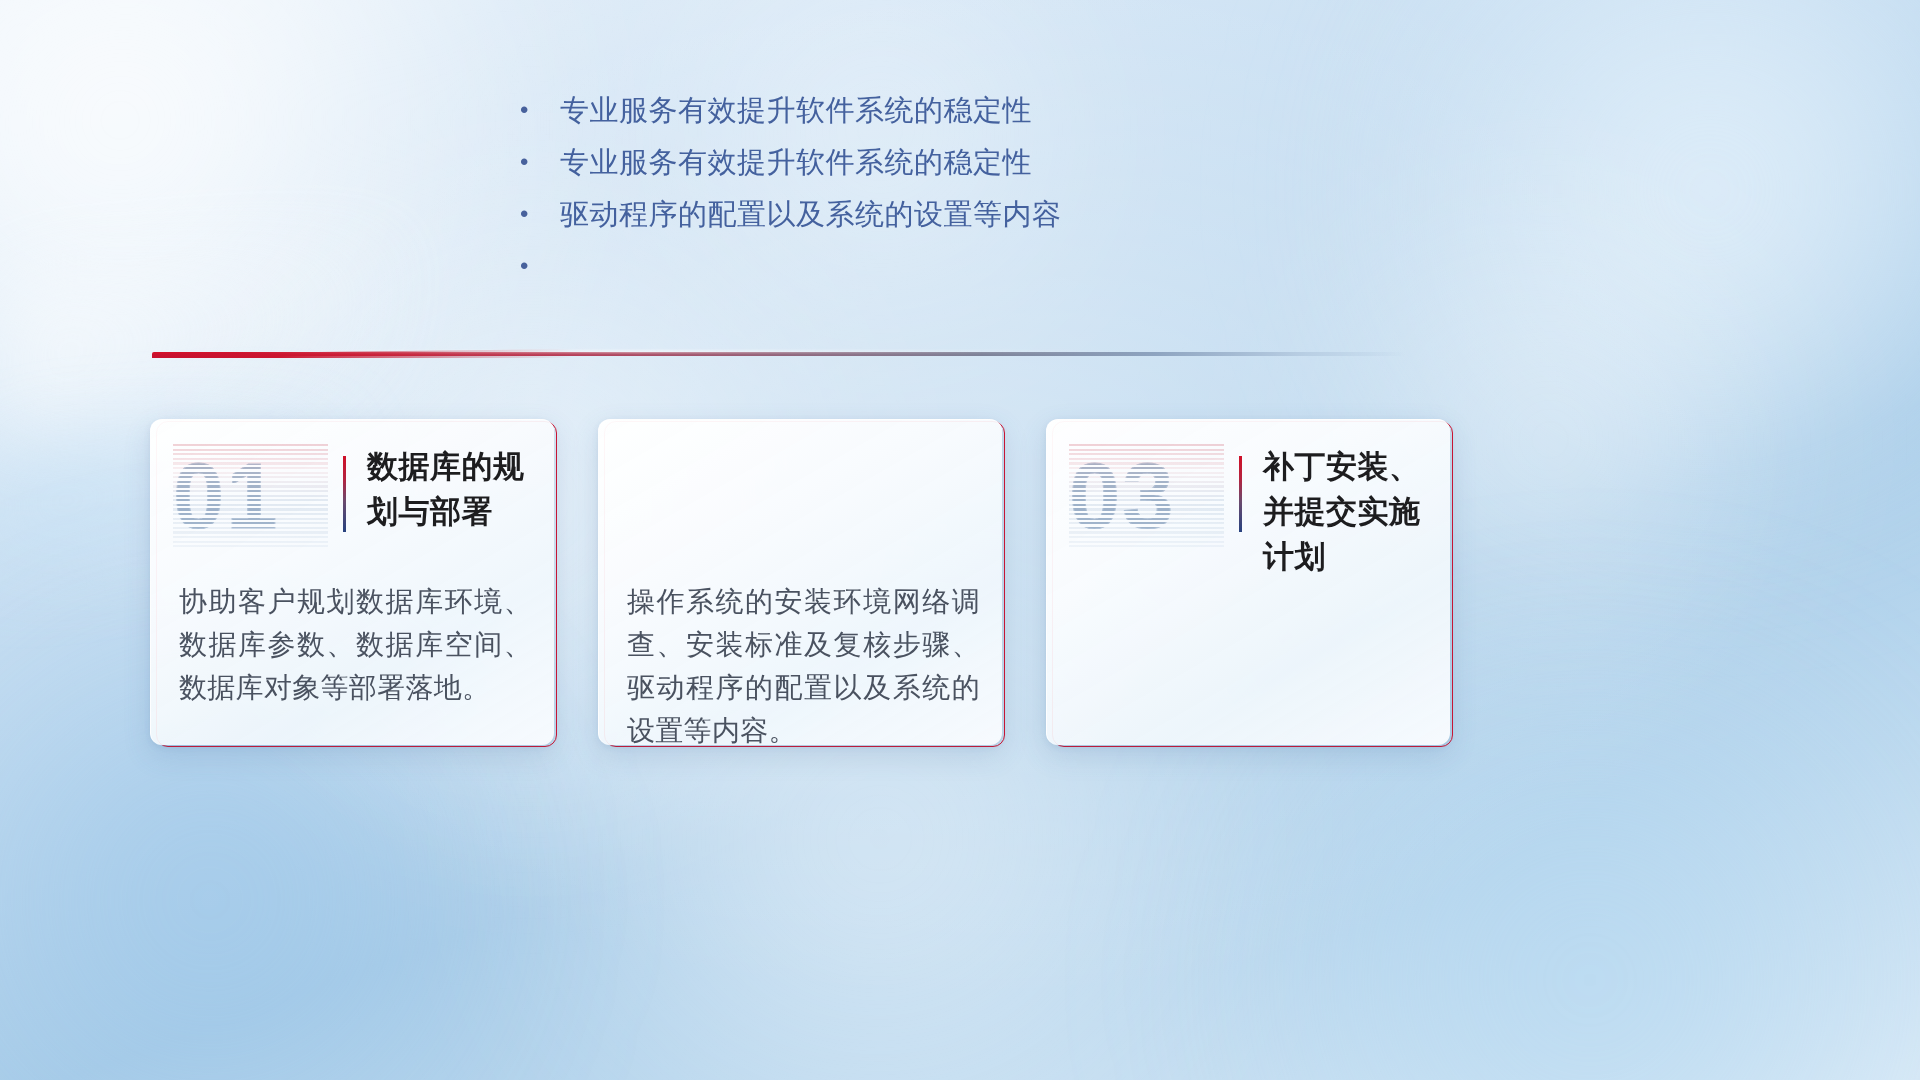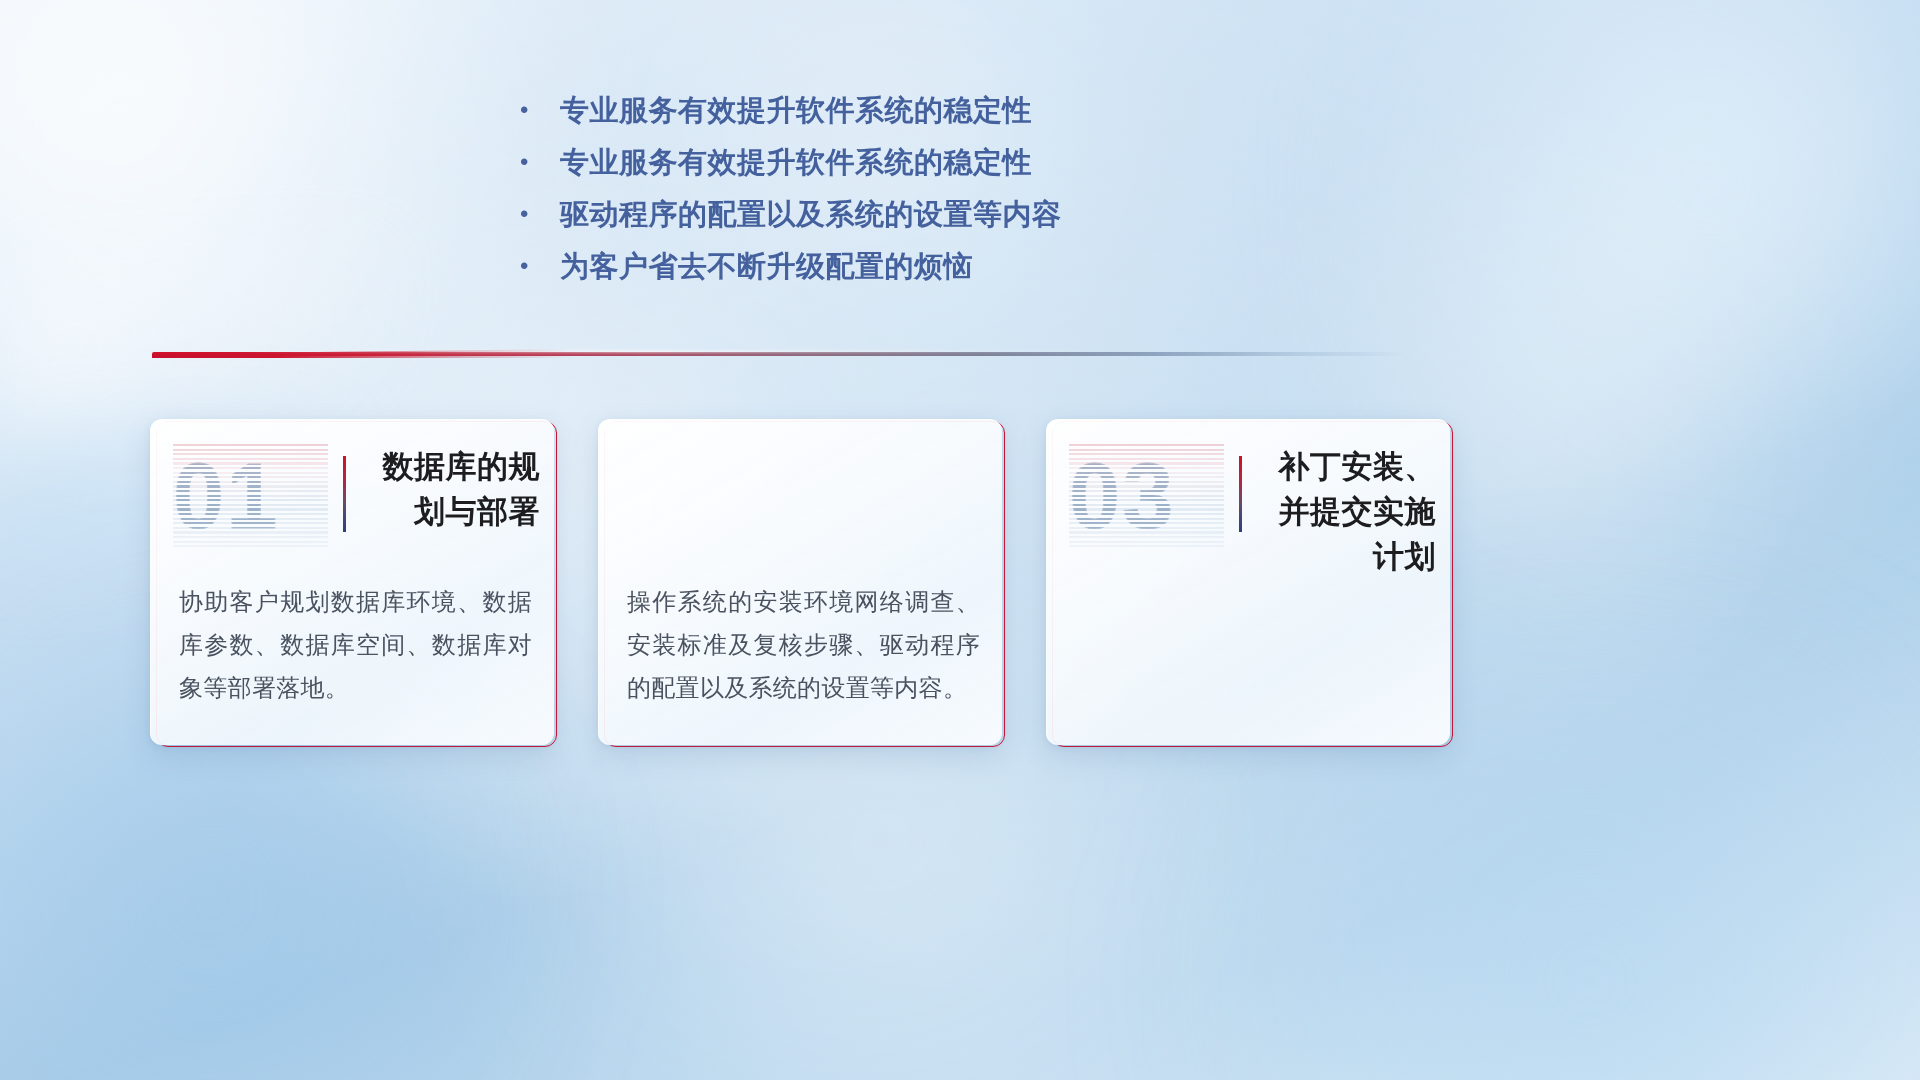--- a/index.html
+++ b/index.html
@@ -52,21 +52,21 @@
     height:52px;line-height:52px;
     color:#47619c;
     font-size:29px;
     letter-spacing:.5px;
     white-space:nowrap;
   }
   .bullet-dot{
     width:40px;flex:0 0 40px;text-align:left;
     font-size:24px;color:#47619c;
   }
-  .bullet-text{color:#44619e;font-weight:700;}
+  .bullet-text{color:#44619e;font-weight:400;}
 
   
   #divider{
     position:absolute;left:152px;top:349px;width:1255px;height:10px;
   }
   #divider .edge{
     position:absolute;left:0;top:3px;width:100%;height:4px;
     background:linear-gradient(90deg,#d2102a 0%,#cf1b33 14%,#b5415a 34%,#8e6a80 52%,#7d8298 66%,#8ea4c0 80%,#b9cfe4 92%,rgba(200,222,240,0) 100%);
     border-radius:2px;
   }
@@ -129,25 +129,25 @@
     pointer-events:none;
   }
   .title-bar{
     position:absolute;left:192px;top:36px;
     width:3px;height:76px;
     background:linear-gradient(180deg,#cf1028 0%,#b5233f 30%,#6a4a6e 60%,#27427f 100%);
   }
   .card-title{
     position:absolute;left:216px;top:24px;right:14px;
     font-size:31px;font-weight:700;color:#1d1d1f;
-    line-height:45px;letter-spacing:.5px;text-align:right;
+    line-height:45px;letter-spacing:.5px;
   }
   .card-body{
     position:absolute;left:28px;right:22px;top:160px;
-    font-size:24px;line-height:43px;
+    font-size:28px;line-height:43px;
     color:#4a5260;letter-spacing:.3px;
     text-align:justify;
   }
 </style>
 </head>
 <body>
 
 <div id="bg">
   <div class="bg-base"></div>
   <div class="blob b1"></div>
@@ -175,21 +175,20 @@
     <span class="bullet-text">专业服务有效提升软件系统的稳定性</span>
   </div>
 
   <div class="bullet-row">
     <span class="bullet-dot">•</span>
     <span class="bullet-text">驱动程序的配置以及系统的设置等内容</span>
   </div>
 
   <div class="bullet-row">
     <span class="bullet-dot">•</span>
-    <span class="bullet-text">为客户省去不断升级配置的烦恼</span>
   </div>
 
 </div>
 
 <div id="divider">
   <div class="edge"></div>
   <div class="taper"></div>
   <div class="shine"></div>
 </div>
 

